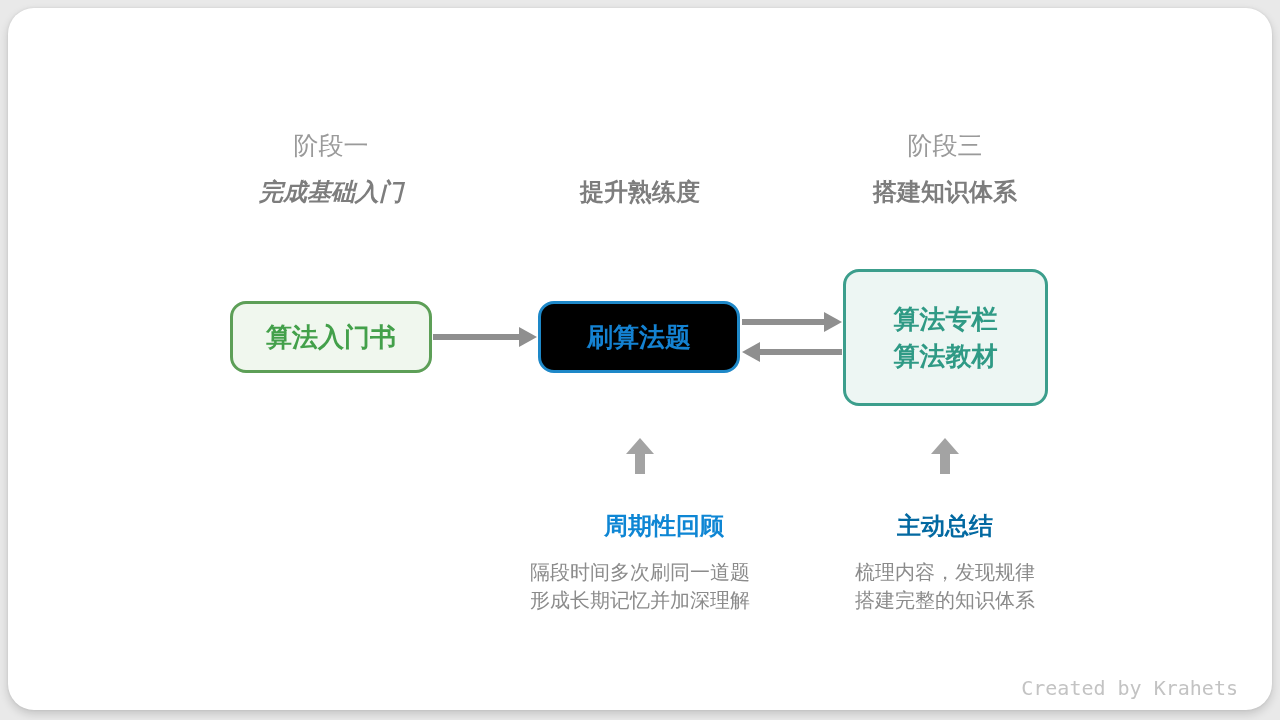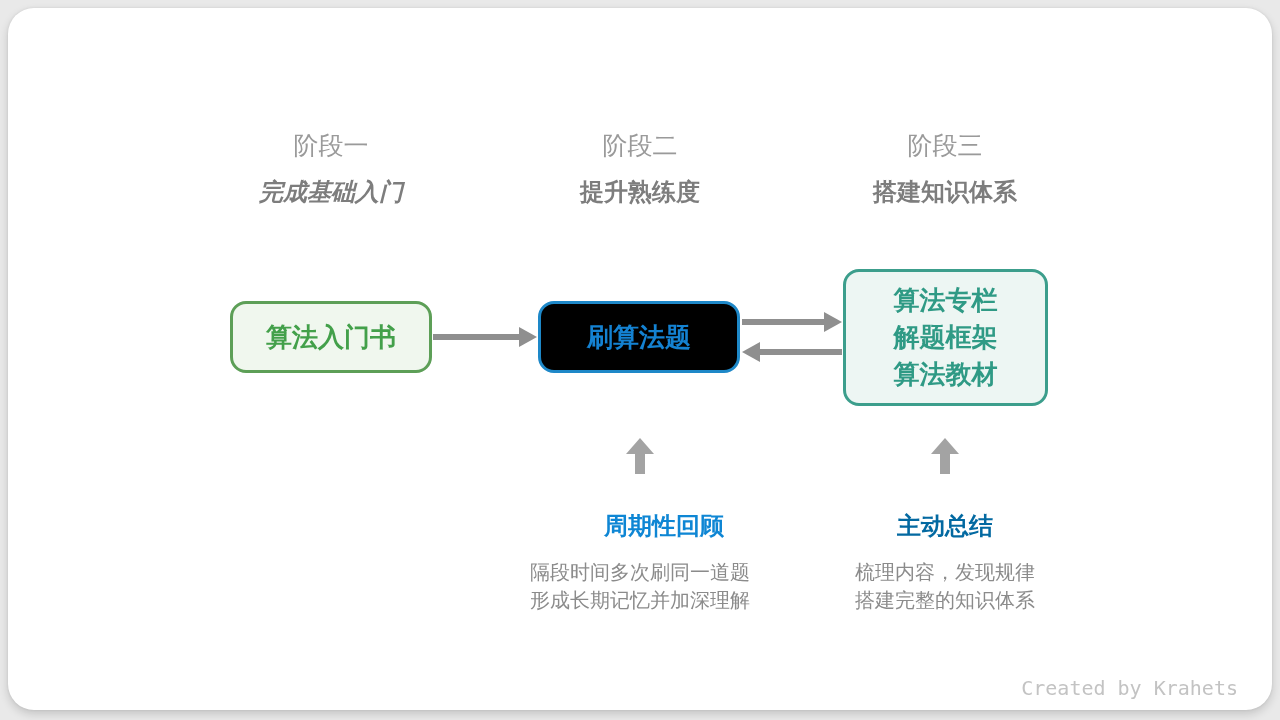--- a/index.html
+++ b/index.html
@@ -102,35 +102,33 @@
     font-size: 20px; color: #c3c3c3;
   }
 </style>
 </head>
 <body>
 
 <div class="canvas">
   <div class="card"></div>
 
   <div class="stage-label" id="stage1-label">阶段一</div>
-  <div class="stage-label" id="stage2-label">阶段二</div>
   <div class="stage-label" id="stage3-label">阶段三</div>
   <div class="stage-subtitle" id="stage1-subtitle">完成基础入门</div>
   <div class="stage-subtitle" id="stage2-subtitle">提升熟练度</div>
   <div class="stage-subtitle" id="stage3-subtitle">搭建知识体系</div>
 
   <div class="box" id="box-intro">
     <span>算法入门书</span>
   </div>
   <div class="box" id="box-practice">
     <span>刷算法题</span>
   </div>
   <div class="box" id="box-resources">
     <span>算法专栏</span>
-    <span>解题框架</span>
     <span>算法教材</span>
   </div>
 
   <div class="h-arrow to-right" id="arrow-intro-practice">
     <div class="stem"></div>
     <div class="head"></div>
   </div>
   <div class="h-arrow to-right" id="arrow-practice-res">
     <div class="stem"></div>
     <div class="head"></div>

